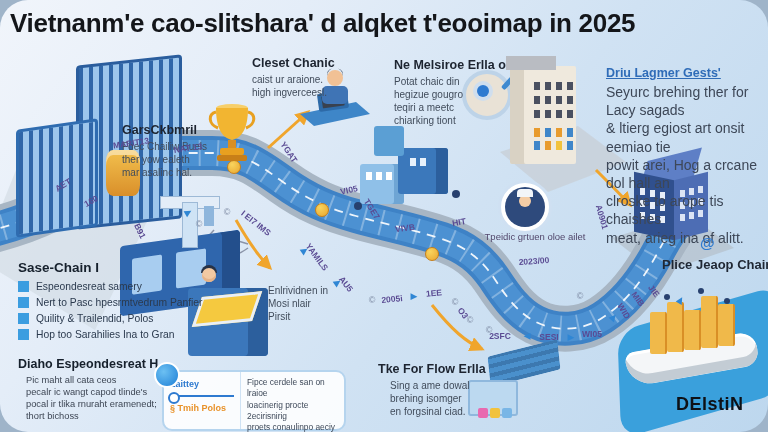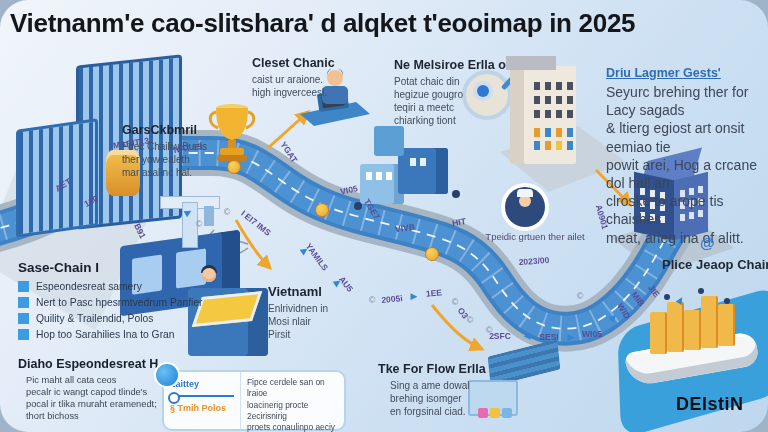--- a/index.html
+++ b/index.html
@@ -295,33 +295,32 @@
   </div>
   <div class="txt driu">
     <div class="co-head">Driu Lagmer Gests'</div>
     <div class="co-body">Seyurc brehing ther for Lacy sagads
 &amp; ltierg egiost art onsit eemiao tie
 powit arei, Hog a crcane dol hall an
 clroske to arope tis chaishes
 meat, arieg ina of alitt.</div>
   </div>
   <div class="txt vietnaml">
-    <div class="co-head">Vietnaml</div>
     <div class="co-body">Enlrividnen in
 Mosi nlair
 Pirsit</div>
   </div>
   <div class="txt tke">
     <div class="co-head">Tke For Flow Erlla</div>
     <div class="co-body">Sing a ame dowal
 brehing isomger
 en forgsinal ciad.</div>
   </div>
 
-  <div class="txt nurse-cap">Tpeidic grtuen ther ailet</div>
+  <div class="txt nurse-cap">Tpeidic grtuen oloe ailet</div>
   <div class="txt swirl">@</div>
   <div class="txt plice">Plice Jeaop Chain</div>
   <div class="txt destin">DElstiN</div>
 
   <div class="txt legend">
     <div class="legend-head">Sase-Chain I</div>
     <div class="legend-row">
       <span class="legend-sq"></span>
       <span class="legend-lab">Espeondesreat samery</span>
     </div>

